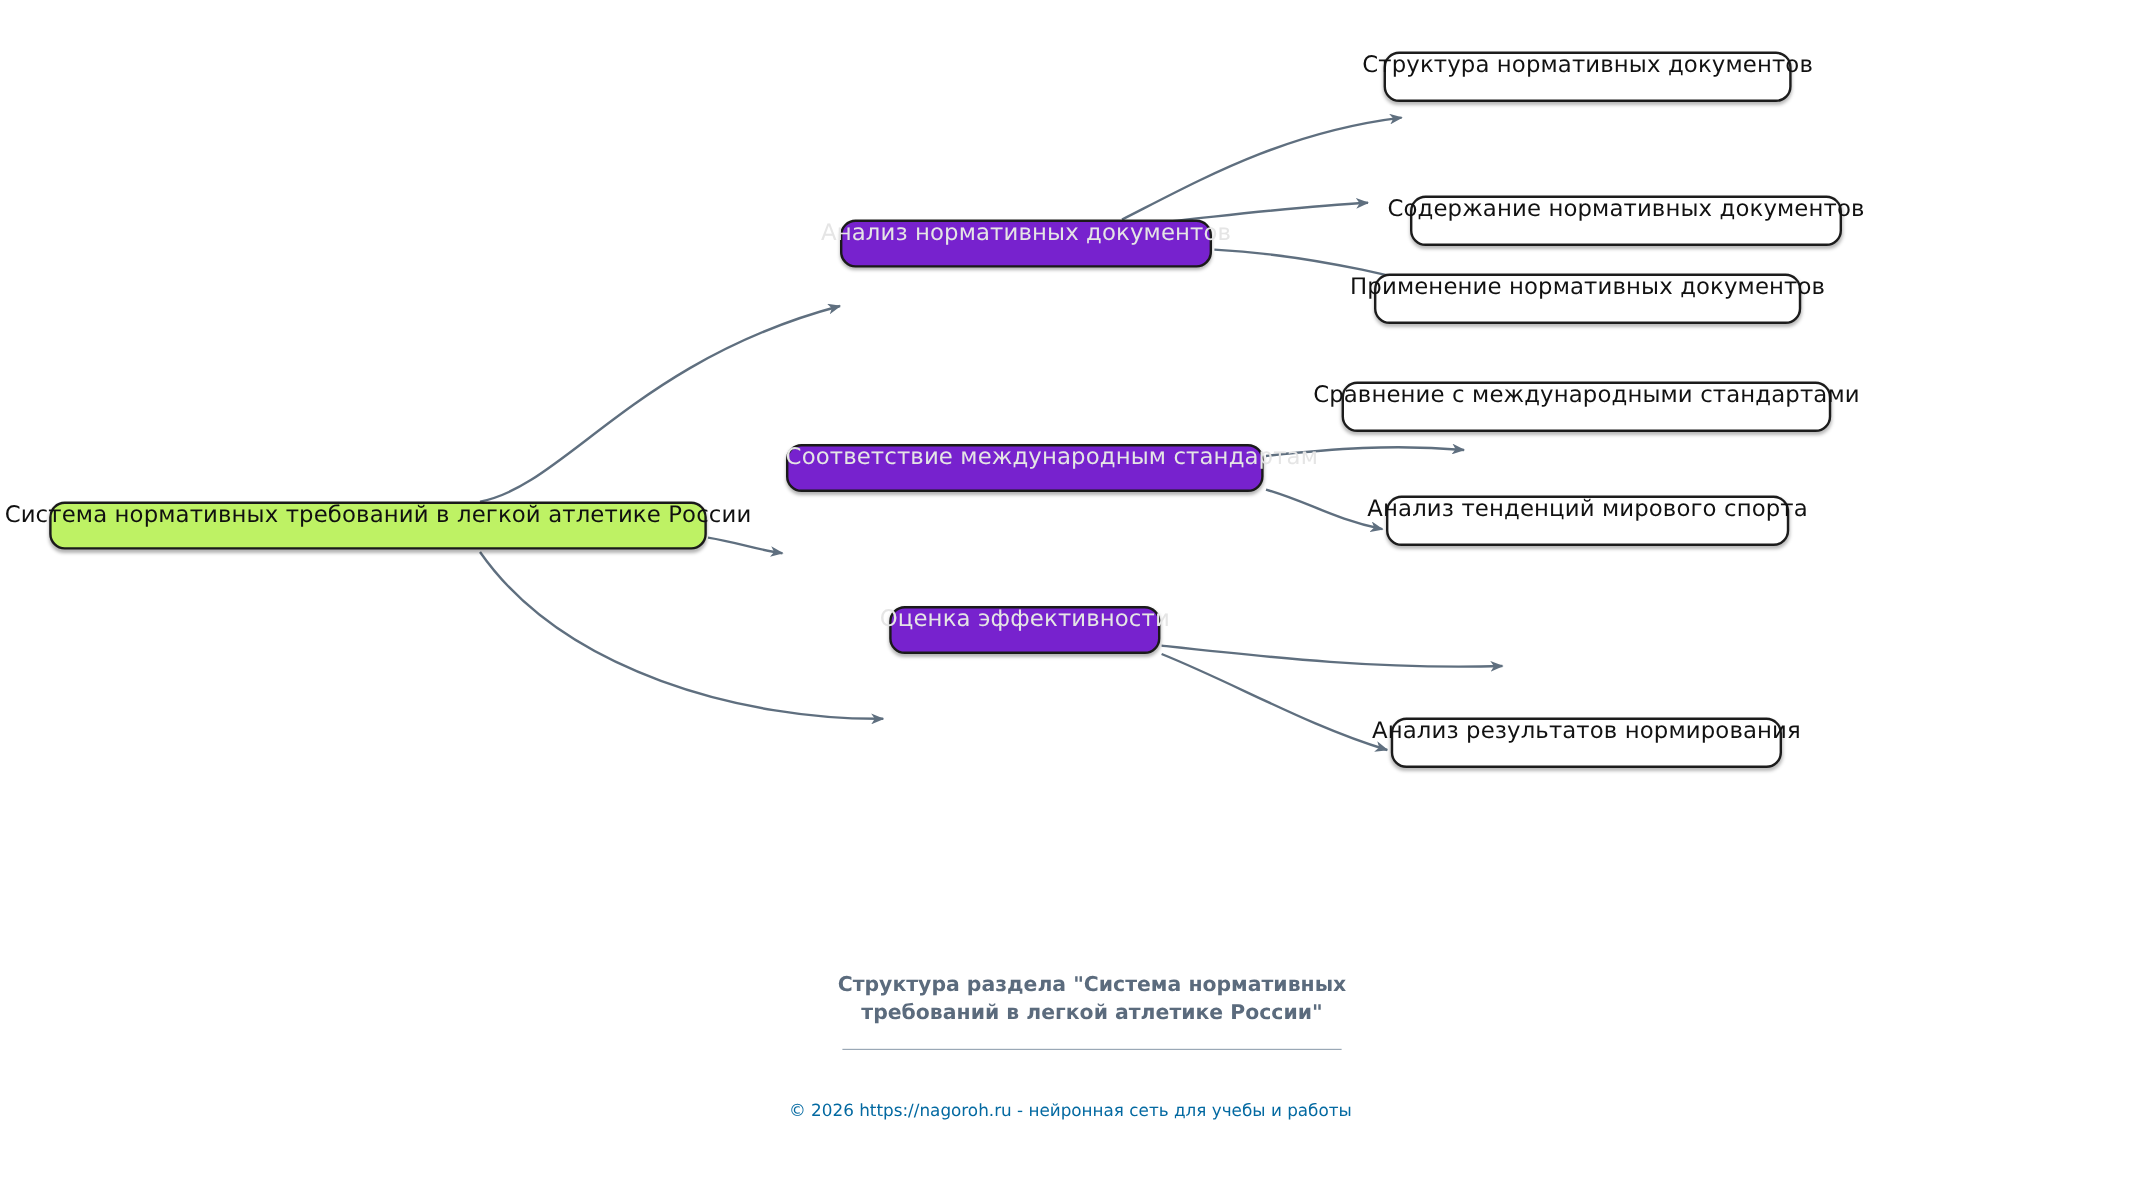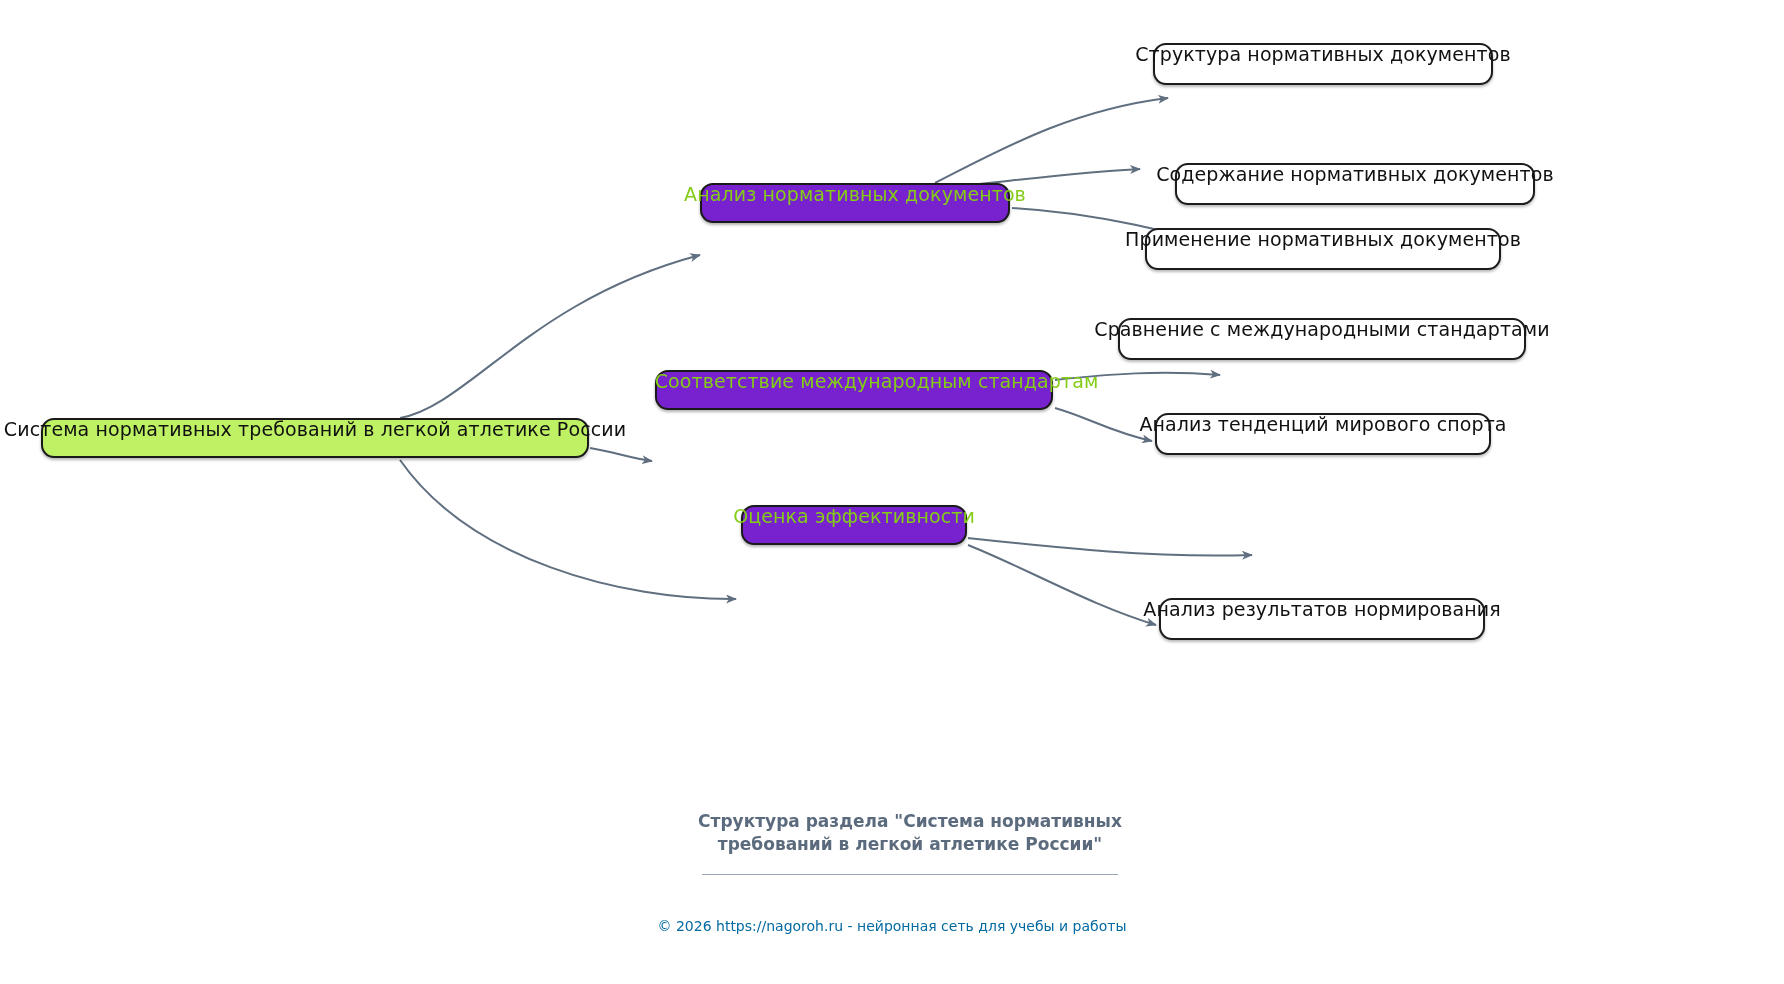--- a/index.html
+++ b/index.html
@@ -48,21 +48,21 @@
     background: #bef264;
     border: 2px solid #1a1a1a;
     color: #101010;
     font-size: 19px;
     box-shadow: 0 2px 3px rgba(0,0,0,0.30);
   }
 
   .node-branch {
     background: #7722CE;
     border: 2px solid #1a1a1a;
-    color: #84cc16;
+    color: #e5e5e5;
     font-size: 19px;
     box-shadow: 0 2px 3px rgba(0,0,0,0.30);
   }
 
   .node-leaf {
     background: #ffffff;
     border: 2px solid #1c1c1c;
     color: #111111;
     font-size: 19px;
     box-shadow: 0 2px 3px rgba(0,0,0,0.28);

